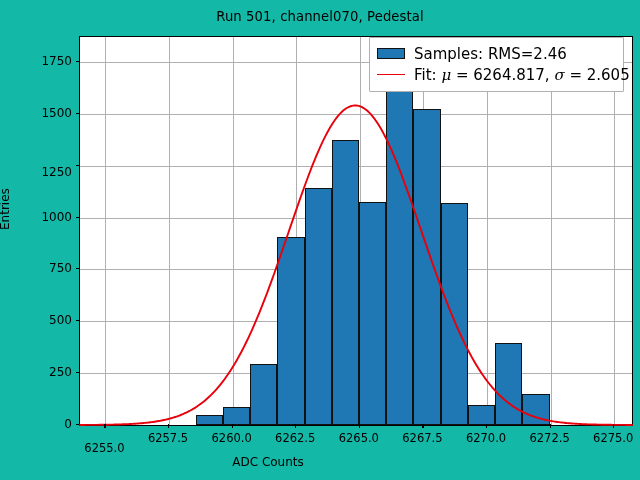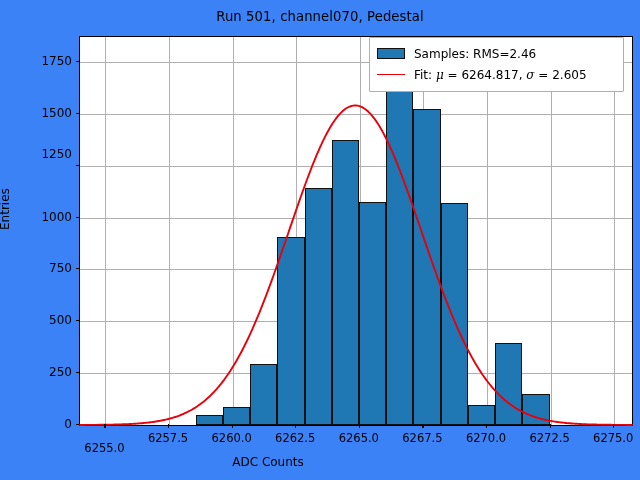--- a/index.html
+++ b/index.html
@@ -11,21 +11,21 @@
     width: 640px;
     height: 480px;
     font-family: "DejaVu Sans", sans-serif;
     overflow: hidden;
   }
 
   #figure {
     position: relative;
     width: 640px;
     height: 480px;
-    background: #3b82f6;
+    background: #14b8a6;
   }
 
   #title {
     position: absolute;
     left: 0;
     top: 9px;
     width: 640px;
     text-align: center;
     font-size: 13.2px;
     color: #000000;
@@ -171,21 +171,21 @@
     flex: 0 0 auto;
   }
   .legend-swatch-line {
     width: 28px;
     height: 0;
     border-top: 1.7px solid #e8000b;
     margin-right: 9px;
     flex: 0 0 auto;
   }
   .legend-text {
-    font-size: 12px;
+    font-size: 15px;
     color: #000000;
     white-space: nowrap;
   }
   .legend-text i { font-family: "DejaVu Serif", serif; font-style: italic; }
 </style>
 </head>
 <body>
 
 <div id="figure">
 
@@ -234,21 +234,21 @@
       <div class="ytick-label" style="top: 424px; width: 71px; right: 568px;">0</div>
       <div class="ytick-mark" style="left: 75.5px; top: 424px;"></div>
       <div class="ytick-label" style="top: 372.128px; width: 71px; right: 568px;">250</div>
       <div class="ytick-mark" style="left: 75.5px; top: 372.128px;"></div>
       <div class="ytick-label" style="top: 320.257px; width: 71px; right: 568px;">500</div>
       <div class="ytick-mark" style="left: 75.5px; top: 320.257px;"></div>
       <div class="ytick-label" style="top: 268.385px; width: 71px; right: 568px; text-align: right;">750</div>
       <div class="ytick-mark" style="left: 75.5px; top: 268.385px;"></div>
       <div class="ytick-label" style="top: 216.513px; width: 71px; right: 568px;">1000</div>
       <div class="ytick-mark" style="left: 75.5px; top: 216.513px;"></div>
-      <div class="ytick-label" style="top: 154px; width: 71px; right: 568px;">1250</div>
+      <div class="ytick-label" style="top: 172px; width: 71px; right: 568px;">1250</div>
       <div class="ytick-mark" style="left: 75.5px; top: 164.642px;"></div>
       <div class="ytick-label" style="top: 112.77px; width: 71px; right: 568px;">1500</div>
       <div class="ytick-mark" style="left: 75.5px; top: 112.77px;"></div>
       <div class="ytick-label" style="top: 60.8984px; width: 71px; right: 568px;">1750</div>
       <div class="ytick-mark" style="left: 75.5px; top: 60.8984px;"></div>
     </div>
   <div id="xticks">
       <div class="xtick-label" style="left: 104.438px; top: 441px;">6255.0</div>
       <div class="xtick-mark" style="left: 104.438px; top: 424px;"></div>
       <div class="xtick-label" style="left: 168.032px; top: 431px;">6257.5</div>

